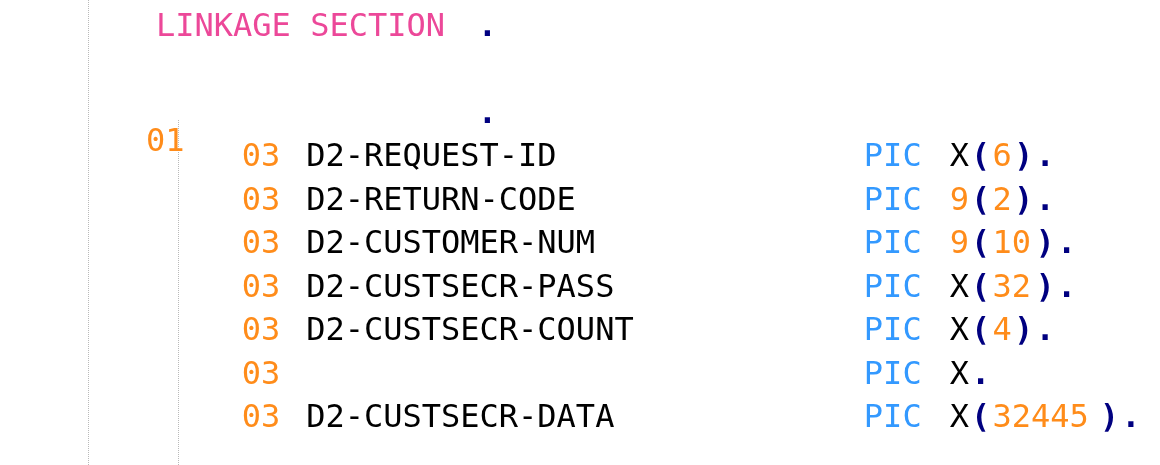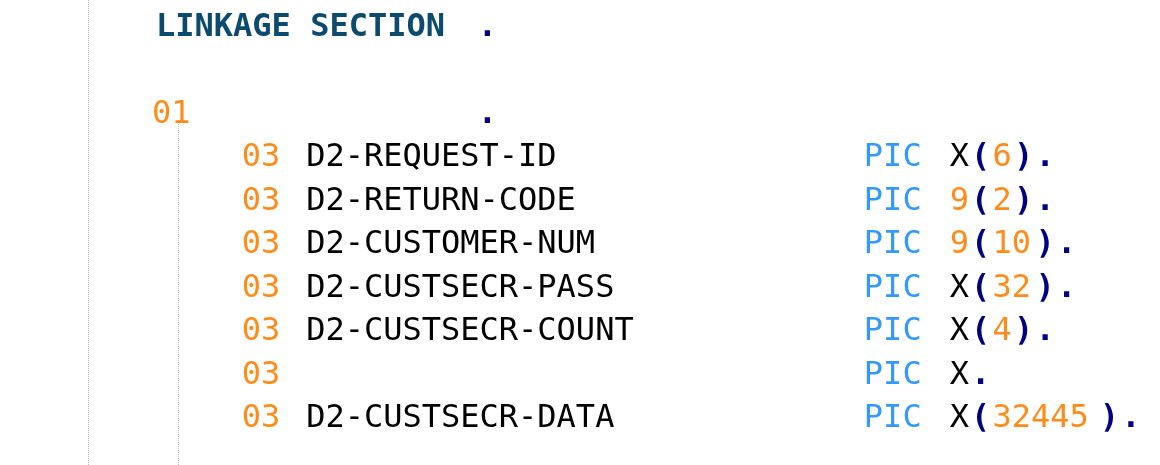--- a/index.html
+++ b/index.html
@@ -48,21 +48,21 @@
   
   .tok {
     position: absolute;
     top: 0;
     white-space: pre;
     font-size: 32px;
     line-height: 43.5px;
   }
 
   
-  .kw       { color: #0c4a6e; font-weight: bold; text-align: center; }   
+  .kw       { color: #ec4899; font-weight: normal; text-align: center; }   
   .level    { color: #ff8c1a; }                       
   .name     { color: #000000; }                       
   .pic      { color: #3399ff; }                       
   .picx     { color: #000000; }                       
   .pic9     { color: #ff8c1a; }                       
   .paren    { color: #000080; font-weight: bold; }    
   .num      { color: #ff8c1a; }                       
   .period   { color: #000080; font-weight: bold; }    
 </style>
 </head>
@@ -74,21 +74,21 @@
   <div class="guide" id="guide-1"></div>
 
   <div id="code">
 
     <div class="line" id="line-linkage" style="top: 4px;">
       <span class="tok kw" style="left: 156px;">LINKAGE SECTION</span>
       <span class="tok period" style="left: 477.75px;">.</span>
     </div>
 
     <div class="line" id="line-commarea" style="top: 91px;">
-      <span class="tok level" style="left: 152px;">01</span>
+      <span class="tok level" style="left: 146px; margin-top: 28px;">01</span>
       <span class="tok period" style="left: 477.75px;">.</span>
     </div>
 
     <div id="field-lines">
         <div class="line" style="top: 134px;"><span class="tok level" style="left: 241.8px;">03</span><span class="tok name" style="left: 306.15px;">D2-REQUEST-ID</span><span class="tok pic" style="left: 863.85px;">PIC</span><span class="tok picx" style="left: 949.65px;">X</span><span class="tok paren" style="left: 971.1px;">(</span><span class="tok num" style="left: 992.55px;">6</span><span class="tok paren" style="left: 1014px;">)</span><span class="tok period" style="left: 1035.45px;">.</span></div>
         <div class="line" style="top: 177.5px;"><span class="tok level" style="left: 241.8px;">03</span><span class="tok name" style="left: 306.15px;">D2-RETURN-CODE</span><span class="tok pic" style="left: 863.85px;">PIC</span><span class="tok pic9" style="left: 949.65px;">9</span><span class="tok paren" style="left: 971.1px;">(</span><span class="tok num" style="left: 992.55px;">2</span><span class="tok paren" style="left: 1014px;">)</span><span class="tok period" style="left: 1035.45px;">.</span></div>
         <div class="line" style="top: 221px;"><span class="tok level" style="left: 241.8px;">03</span><span class="tok name" style="left: 306.15px;">D2-CUSTOMER-NUM</span><span class="tok pic" style="left: 863.85px;">PIC</span><span class="tok pic9" style="left: 949.65px;">9</span><span class="tok paren" style="left: 971.1px;">(</span><span class="tok num" style="left: 992.55px;">10</span><span class="tok paren" style="left: 1035.45px;">)</span><span class="tok period" style="left: 1056.9px;">.</span></div>
         <div class="line" style="top: 264.5px;"><span class="tok level" style="left: 241.8px;">03</span><span class="tok name" style="left: 306.15px;">D2-CUSTSECR-PASS</span><span class="tok pic" style="left: 863.85px;">PIC</span><span class="tok picx" style="left: 949.65px;">X</span><span class="tok paren" style="left: 971.1px;">(</span><span class="tok num" style="left: 992.55px;">32</span><span class="tok paren" style="left: 1035.45px;">)</span><span class="tok period" style="left: 1056.9px;">.</span></div>
         <div class="line" style="top: 308px;"><span class="tok level" style="left: 241.8px;">03</span><span class="tok name" style="left: 306.15px;">D2-CUSTSECR-COUNT</span><span class="tok pic" style="left: 863.85px;">PIC</span><span class="tok picx" style="left: 949.65px;">X</span><span class="tok paren" style="left: 971.1px;">(</span><span class="tok num" style="left: 992.55px;">4</span><span class="tok paren" style="left: 1014px;">)</span><span class="tok period" style="left: 1035.45px;">.</span></div>
         <div class="line" style="top: 351.5px;"><span class="tok level" style="left: 241.8px;">03</span><span class="tok pic" style="left: 863.85px;">PIC</span><span class="tok picx" style="left: 949.65px;">X</span><span class="tok period" style="left: 971.1px;">.</span></div>

